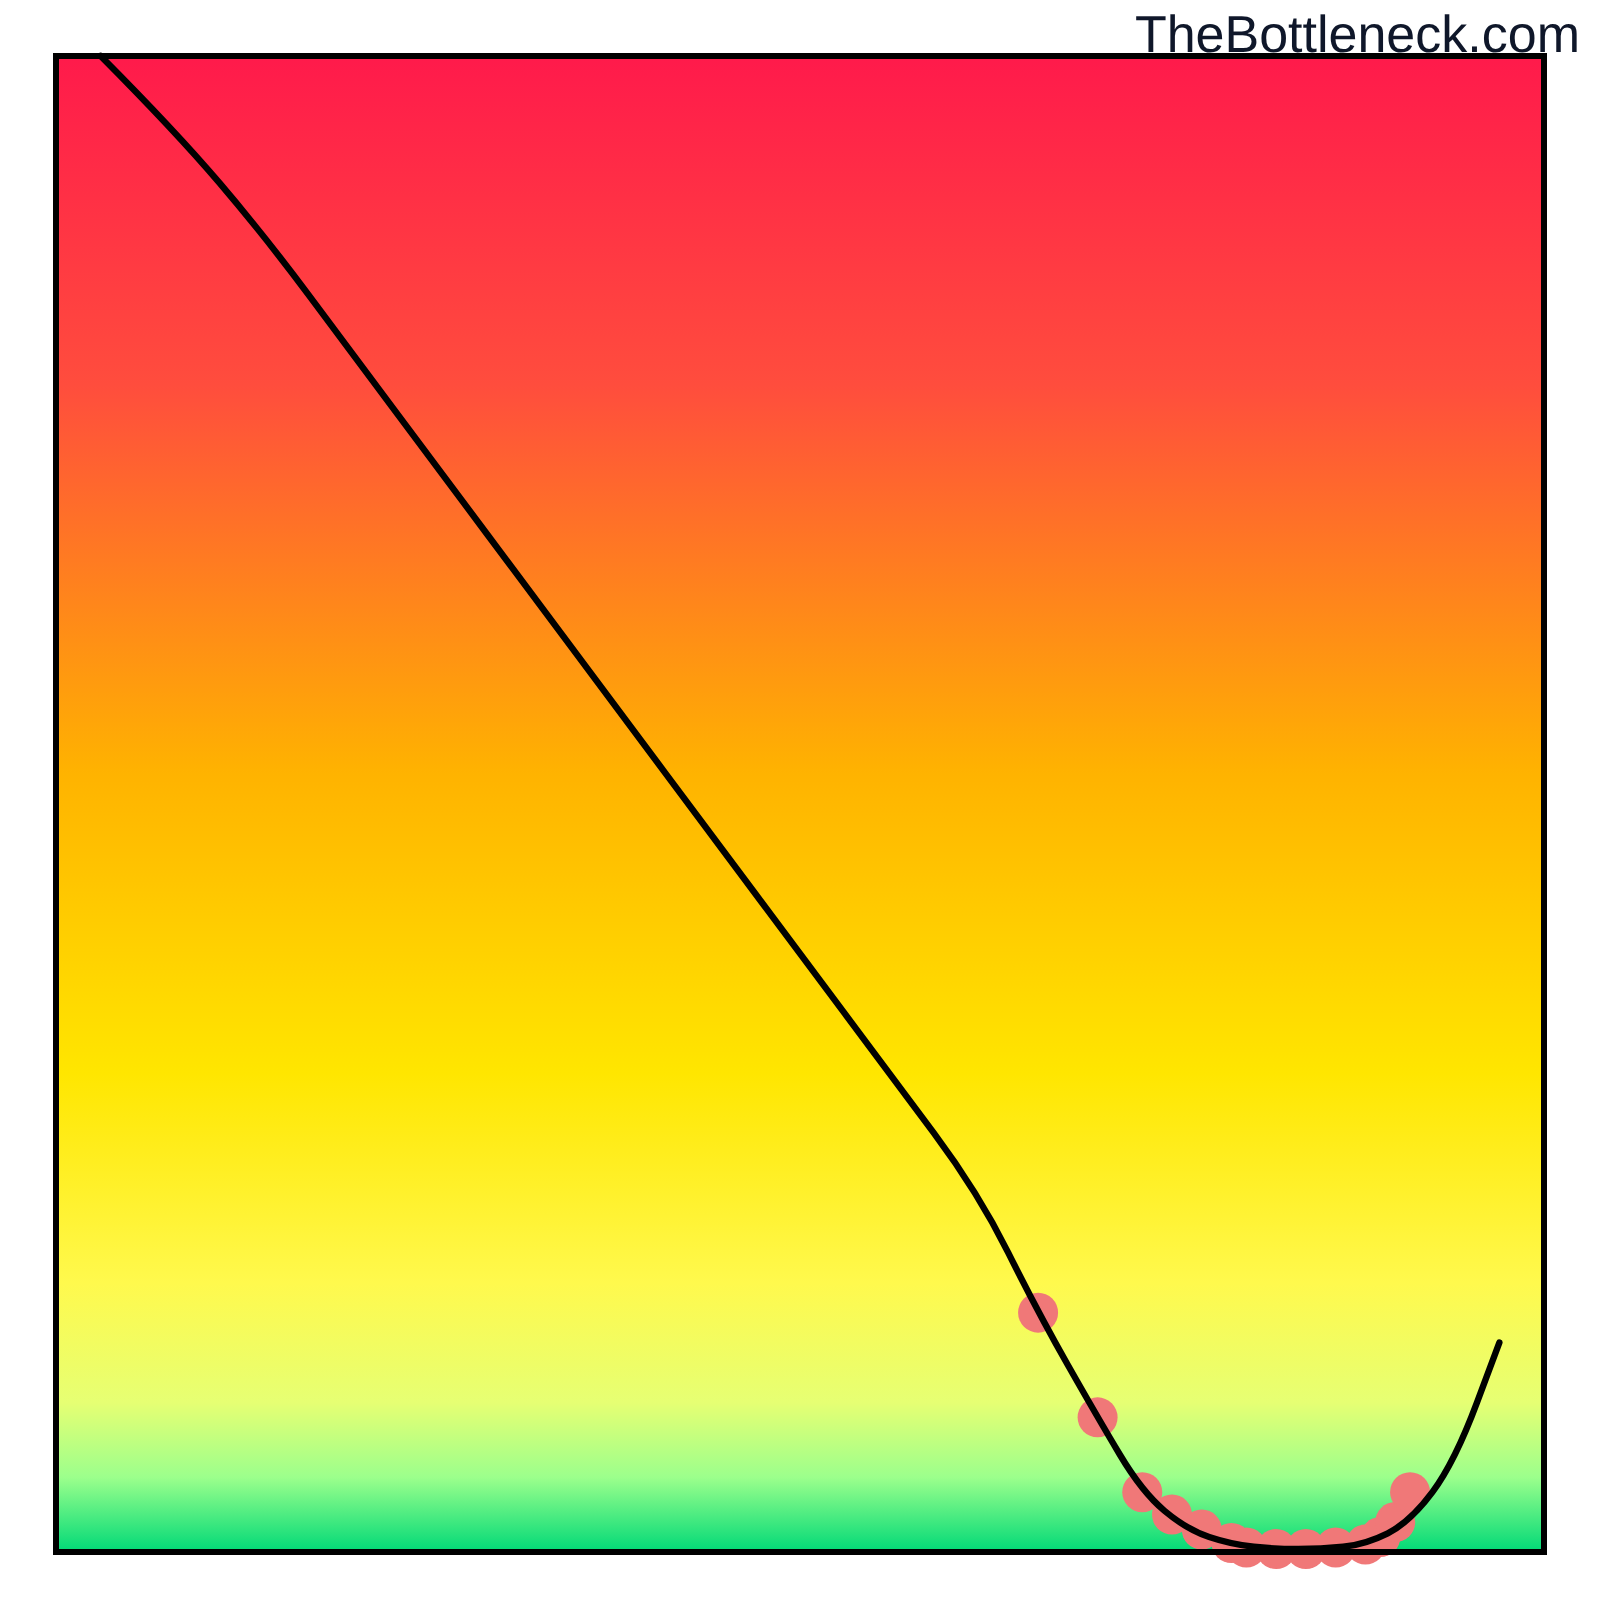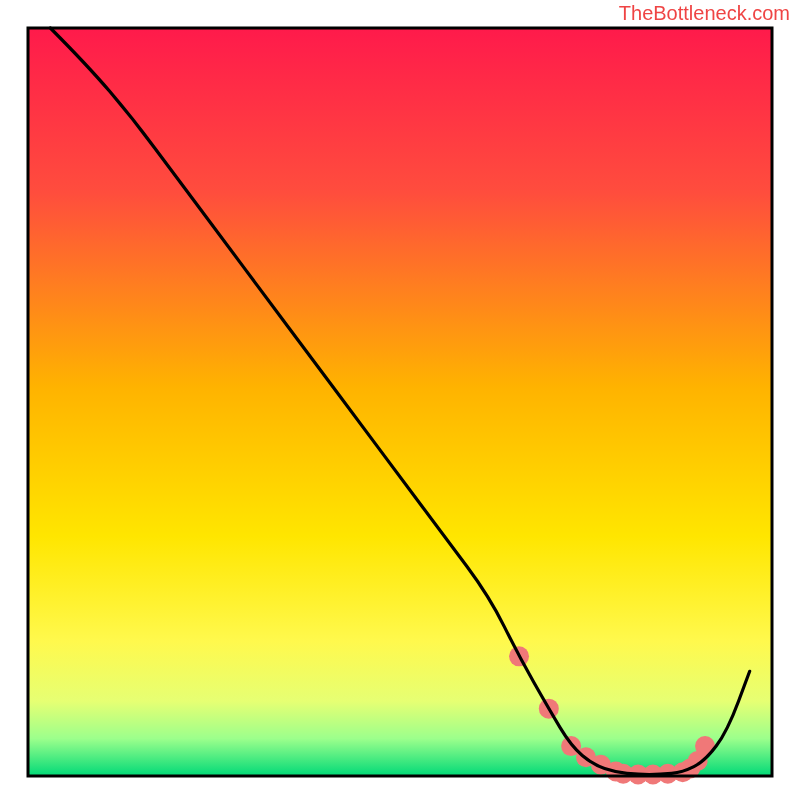--- a/index.html
+++ b/index.html
@@ -13,23 +13,23 @@
   }
   .wrap {
     position: relative;
     width: 800px;
     height: 800px;
   }
   .watermark {
     position: absolute;
     top: 2px;
     right: 10px;
-    font-size: 20px;
+    font-size: 26px;
     font-weight: 400;
-    color: #ef4444;
+    color: #0f172a;
     letter-spacing: 0px;
     user-select: none;
     z-index: 10;
   }
   svg {
     display: block;
     position: absolute;
     left: 0;
     top: 0;
   }

